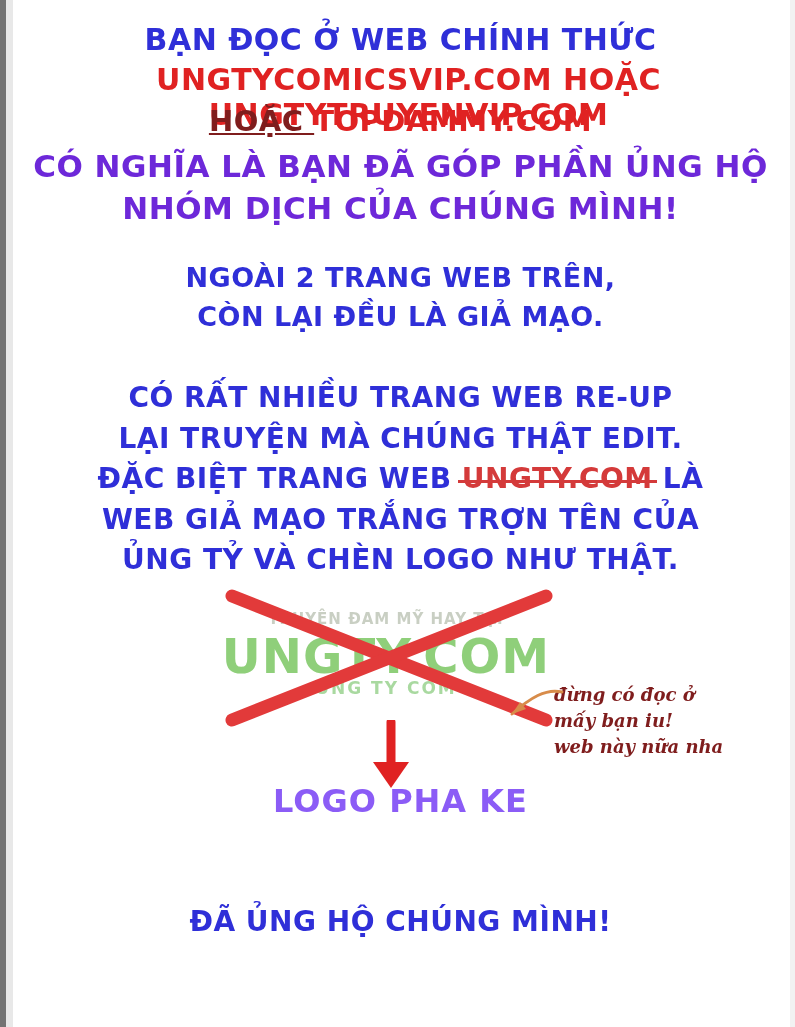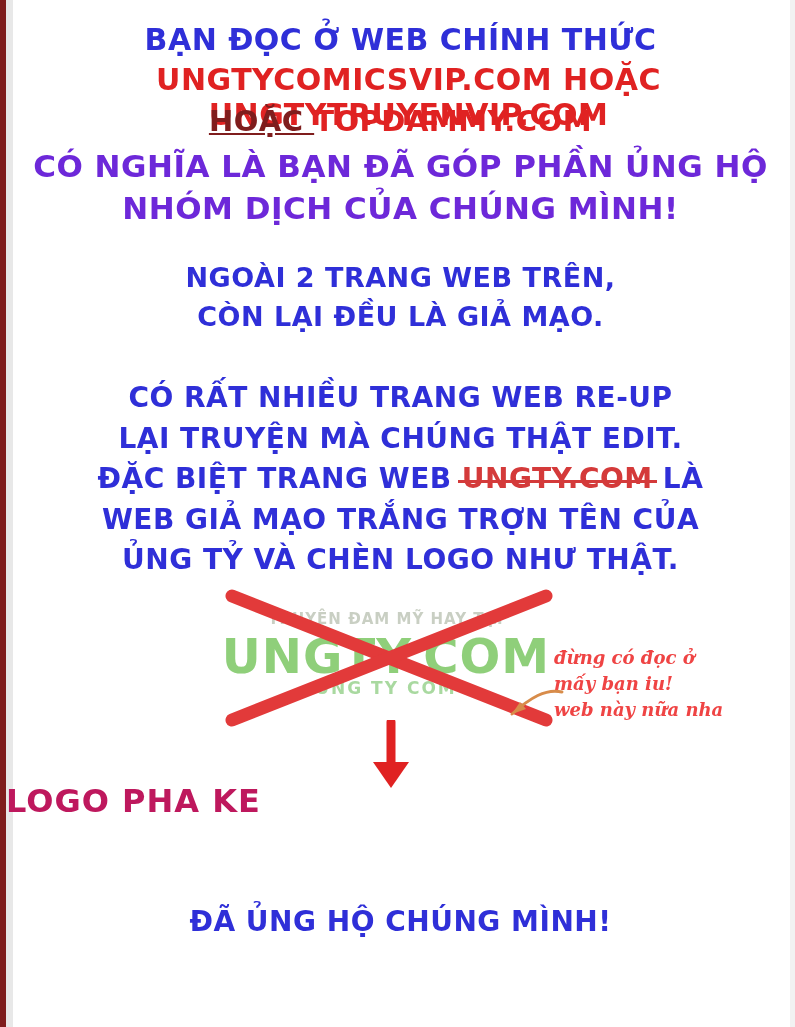--- a/index.html
+++ b/index.html
@@ -13,21 +13,21 @@
     font-family: "DejaVu Sans", sans-serif;
     overflow: hidden;
     position: relative;
   }
   .page {
     position: relative;
     width: 795px;
     height: 1027px;
     background: #ffffff;
     box-sizing: border-box;
-    border-left: 6px solid #7f1d1d;
+    border-left: 6px solid #737373;
     overflow: hidden;
   }
   .edge-left {
     position: absolute;
     left: 0; top: 0;
     width: 7px; height: 1027px;
     background: #e8e8e8;
   }
   .edge-right {
     position: absolute;
@@ -147,27 +147,27 @@
     position: absolute;
     left: 208px;
     top: 578px;
     width: 350px;
     height: 160px;
   }
 
   .note {
     position: absolute;
     left: 548px;
-    top: 645px;
+    top: 682px;
     width: 215px;
     font-family: "DejaVu Serif", serif;
     font-style: italic;
     font-weight: bold;
     font-size: 18px;
-    color: #ef4444;
+    color: #7f1d1d;
     line-height: 1.45;
     text-align: left;
   }
 
   .arrow-svg {
     position: absolute;
     left: 355px;
     top: 720px;
     width: 60px;
     height: 70px;
@@ -177,24 +177,24 @@
     left: 498px;
     top: 676px;
     width: 60px;
     height: 48px;
   }
 
   .logo-fake-label {
     position: absolute;
     top: 782px;
     width: 100%;
-    text-align: left;
+    text-align: center;
     font-size: 32px;
     font-weight: bold;
-    color: #be185d;
+    color: #8b5cf6;
     letter-spacing: 1px;
   }
 
   .footer {
     top: 902px;
     font-size: 28px;
     color: #2f2fd8;
     line-height: 1.45;
   }
 </style>

